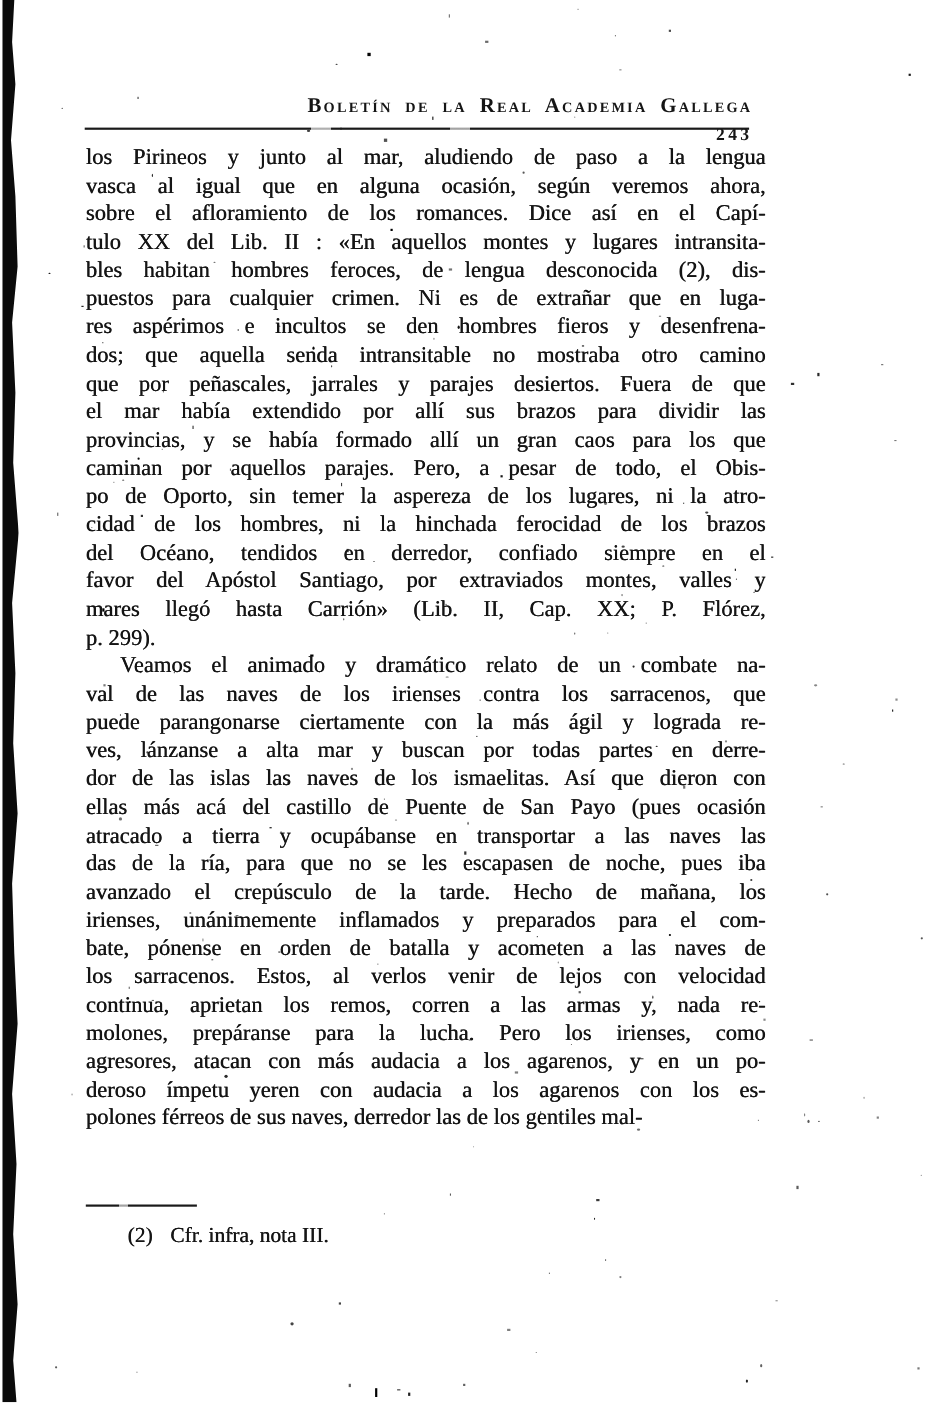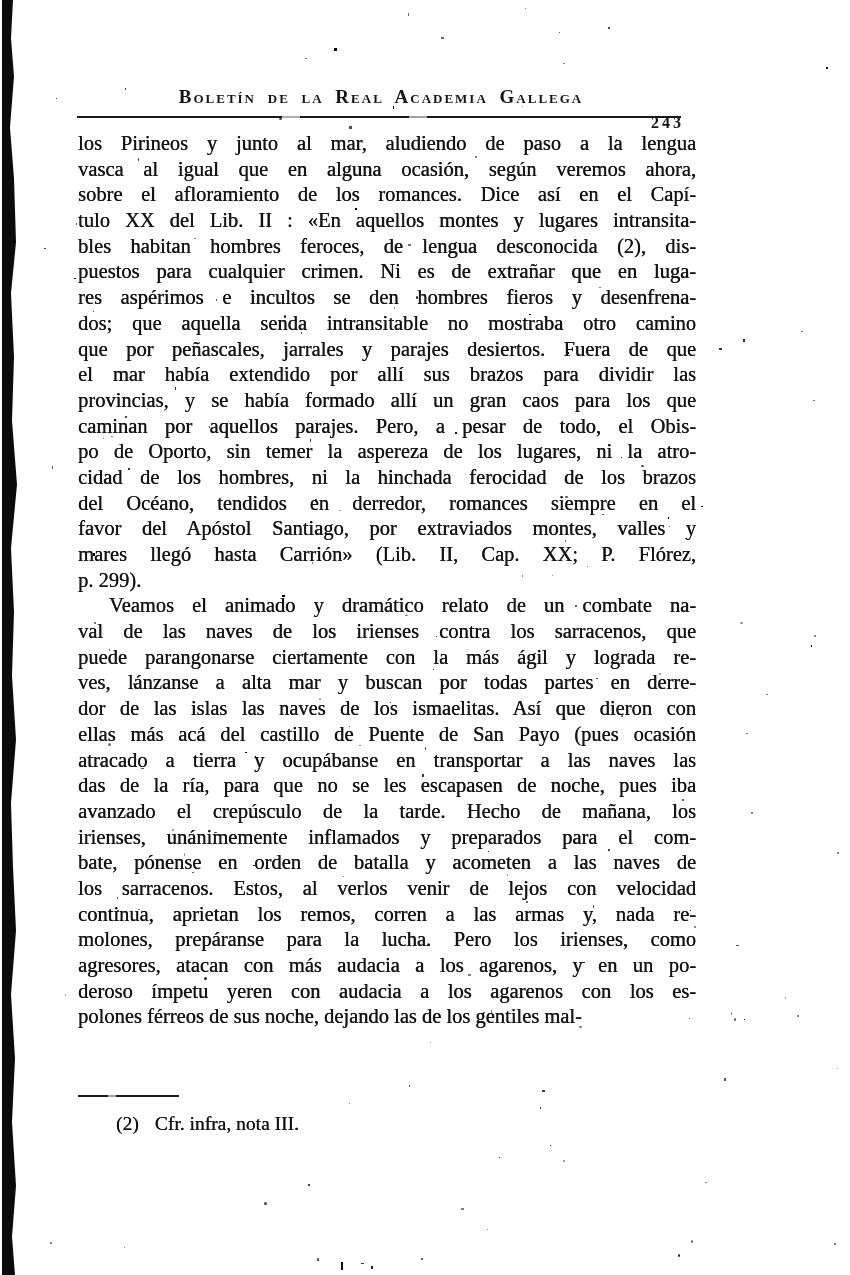--- a/index.html
+++ b/index.html
@@ -30,21 +30,21 @@
       14px 93%, 10px 97%, 13px 100%, 0 100%);
   }
   .speckles { position: absolute; inset: 0; pointer-events: none; }
   .speck { position: absolute; background: #000; }
 
   .running-header {
     position: absolute;
     top: 86px;
     left: 78px;
     width: 606px;
-    text-align: center;
+    text-align: right;
     font-variant: small-caps;
     font-weight: bold;
     font-size: 19px;
     letter-spacing: 2px;
     word-spacing: 5px;
     white-space: nowrap;
   }
   .page-number {
     position: absolute;
     right: 0;
@@ -297,40 +297,40 @@
       <div class="line">bles habitan hombres feroces, de lengua desconocida (2), dis-</div>
       <div class="line">puestos para cualquier crimen. Ni es de extrañar que en luga-</div>
       <div class="line">res aspérimos e incultos se den hombres fieros y desenfrena-</div>
       <div class="line">dos; que aquella senda intransitable no mostraba otro camino</div>
       <div class="line">que por peñascales, jarrales y parajes desiertos. Fuera de que</div>
       <div class="line">el mar había extendido por allí sus brazos para dividir las</div>
       <div class="line">provincias, y se había formado allí un gran caos para los que</div>
       <div class="line">caminan por aquellos parajes. Pero, a pesar de todo, el Obis-</div>
       <div class="line">po de Oporto, sin temer la aspereza de los lugares, ni la atro-</div>
       <div class="line">cidad de los hombres, ni la hinchada ferocidad de los brazos</div>
-      <div class="line">del Océano, tendidos en derredor, romances siempre en el</div>
+      <div class="line">del Océano, tendidos en derredor, confiado siempre en el</div>
       <div class="line">favor del Apóstol Santiago, por extraviados montes, valles y</div>
       <div class="line">mares llegó hasta Carrión» (Lib. II, Cap. XX; P. Flórez,</div>
       <div class="line last">p. 299).</div>
       <div class="line indent">Veamos el animado y dramático relato de un combate na-</div>
       <div class="line">val de las naves de los irienses contra los sarracenos, que</div>
       <div class="line">puede parangonarse ciertamente con la más ágil y lograda re-</div>
       <div class="line">ves, lánzanse a alta mar y buscan por todas partes en derre-</div>
       <div class="line">dor de las islas las naves de los ismaelitas. Así que dieron con</div>
       <div class="line">ellas más acá del castillo de Puente de San Payo (pues ocasión</div>
       <div class="line">atracado a tierra y ocupábanse en transportar a las naves las</div>
       <div class="line">das de la ría, para que no se les escapasen de noche, pues iba</div>
       <div class="line">avanzado el crepúsculo de la tarde. Hecho de mañana, los</div>
       <div class="line">irienses, unánimemente inflamados y preparados para el com-</div>
       <div class="line">bate, pónense en orden de batalla y acometen a las naves de</div>
       <div class="line">los sarracenos. Estos, al verlos venir de lejos con velocidad</div>
       <div class="line">continua, aprietan los remos, corren a las armas y, nada re-</div>
       <div class="line">molones, prepáranse para la lucha. Pero los irienses, como</div>
       <div class="line">agresores, atacan con más audacia a los agarenos, y en un po-</div>
       <div class="line">deroso ímpetu yeren con audacia a los agarenos con los es-</div>
-      <div class="line last">polones férreos de sus noche, dejando las de los gentiles mal-</div>
+      <div class="line last">polones férreos de sus naves, derredor las de los gentiles mal-</div>
     </div>
 
   <div class="footnote-rule"></div>
   <div class="footnote">
     <span class="fn-marker">(2)</span><span class="fn-text">Cfr. infra, nota III.</span>
   </div>
 </div>
 
 </body></html>

